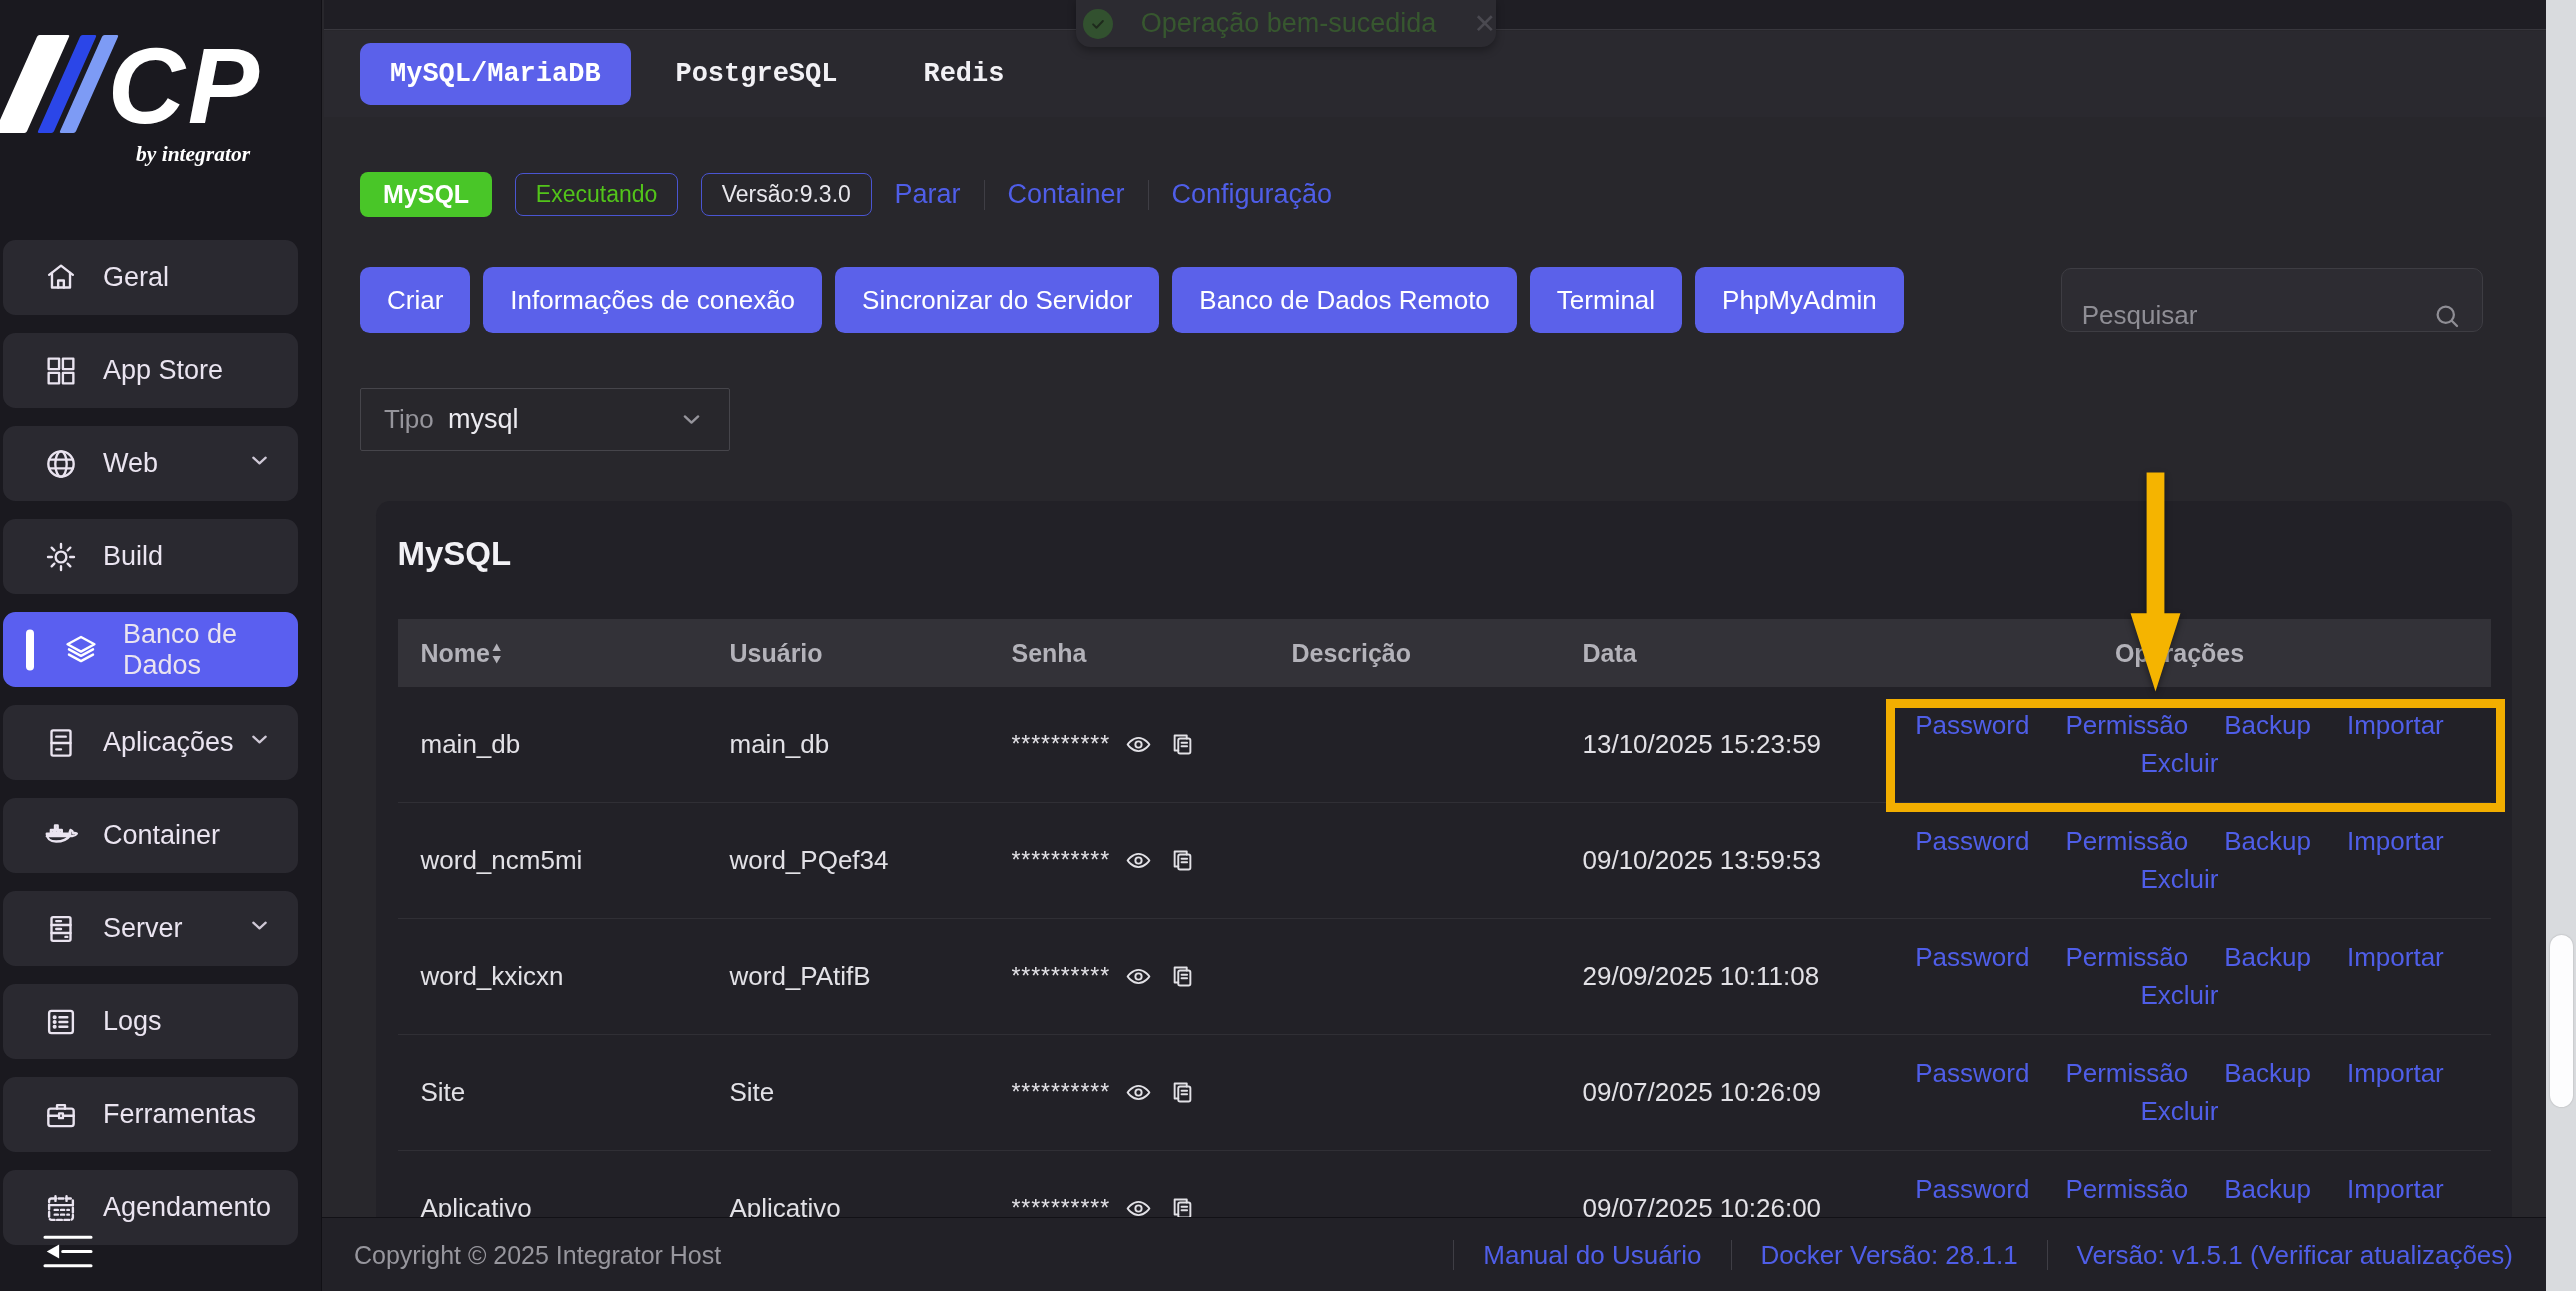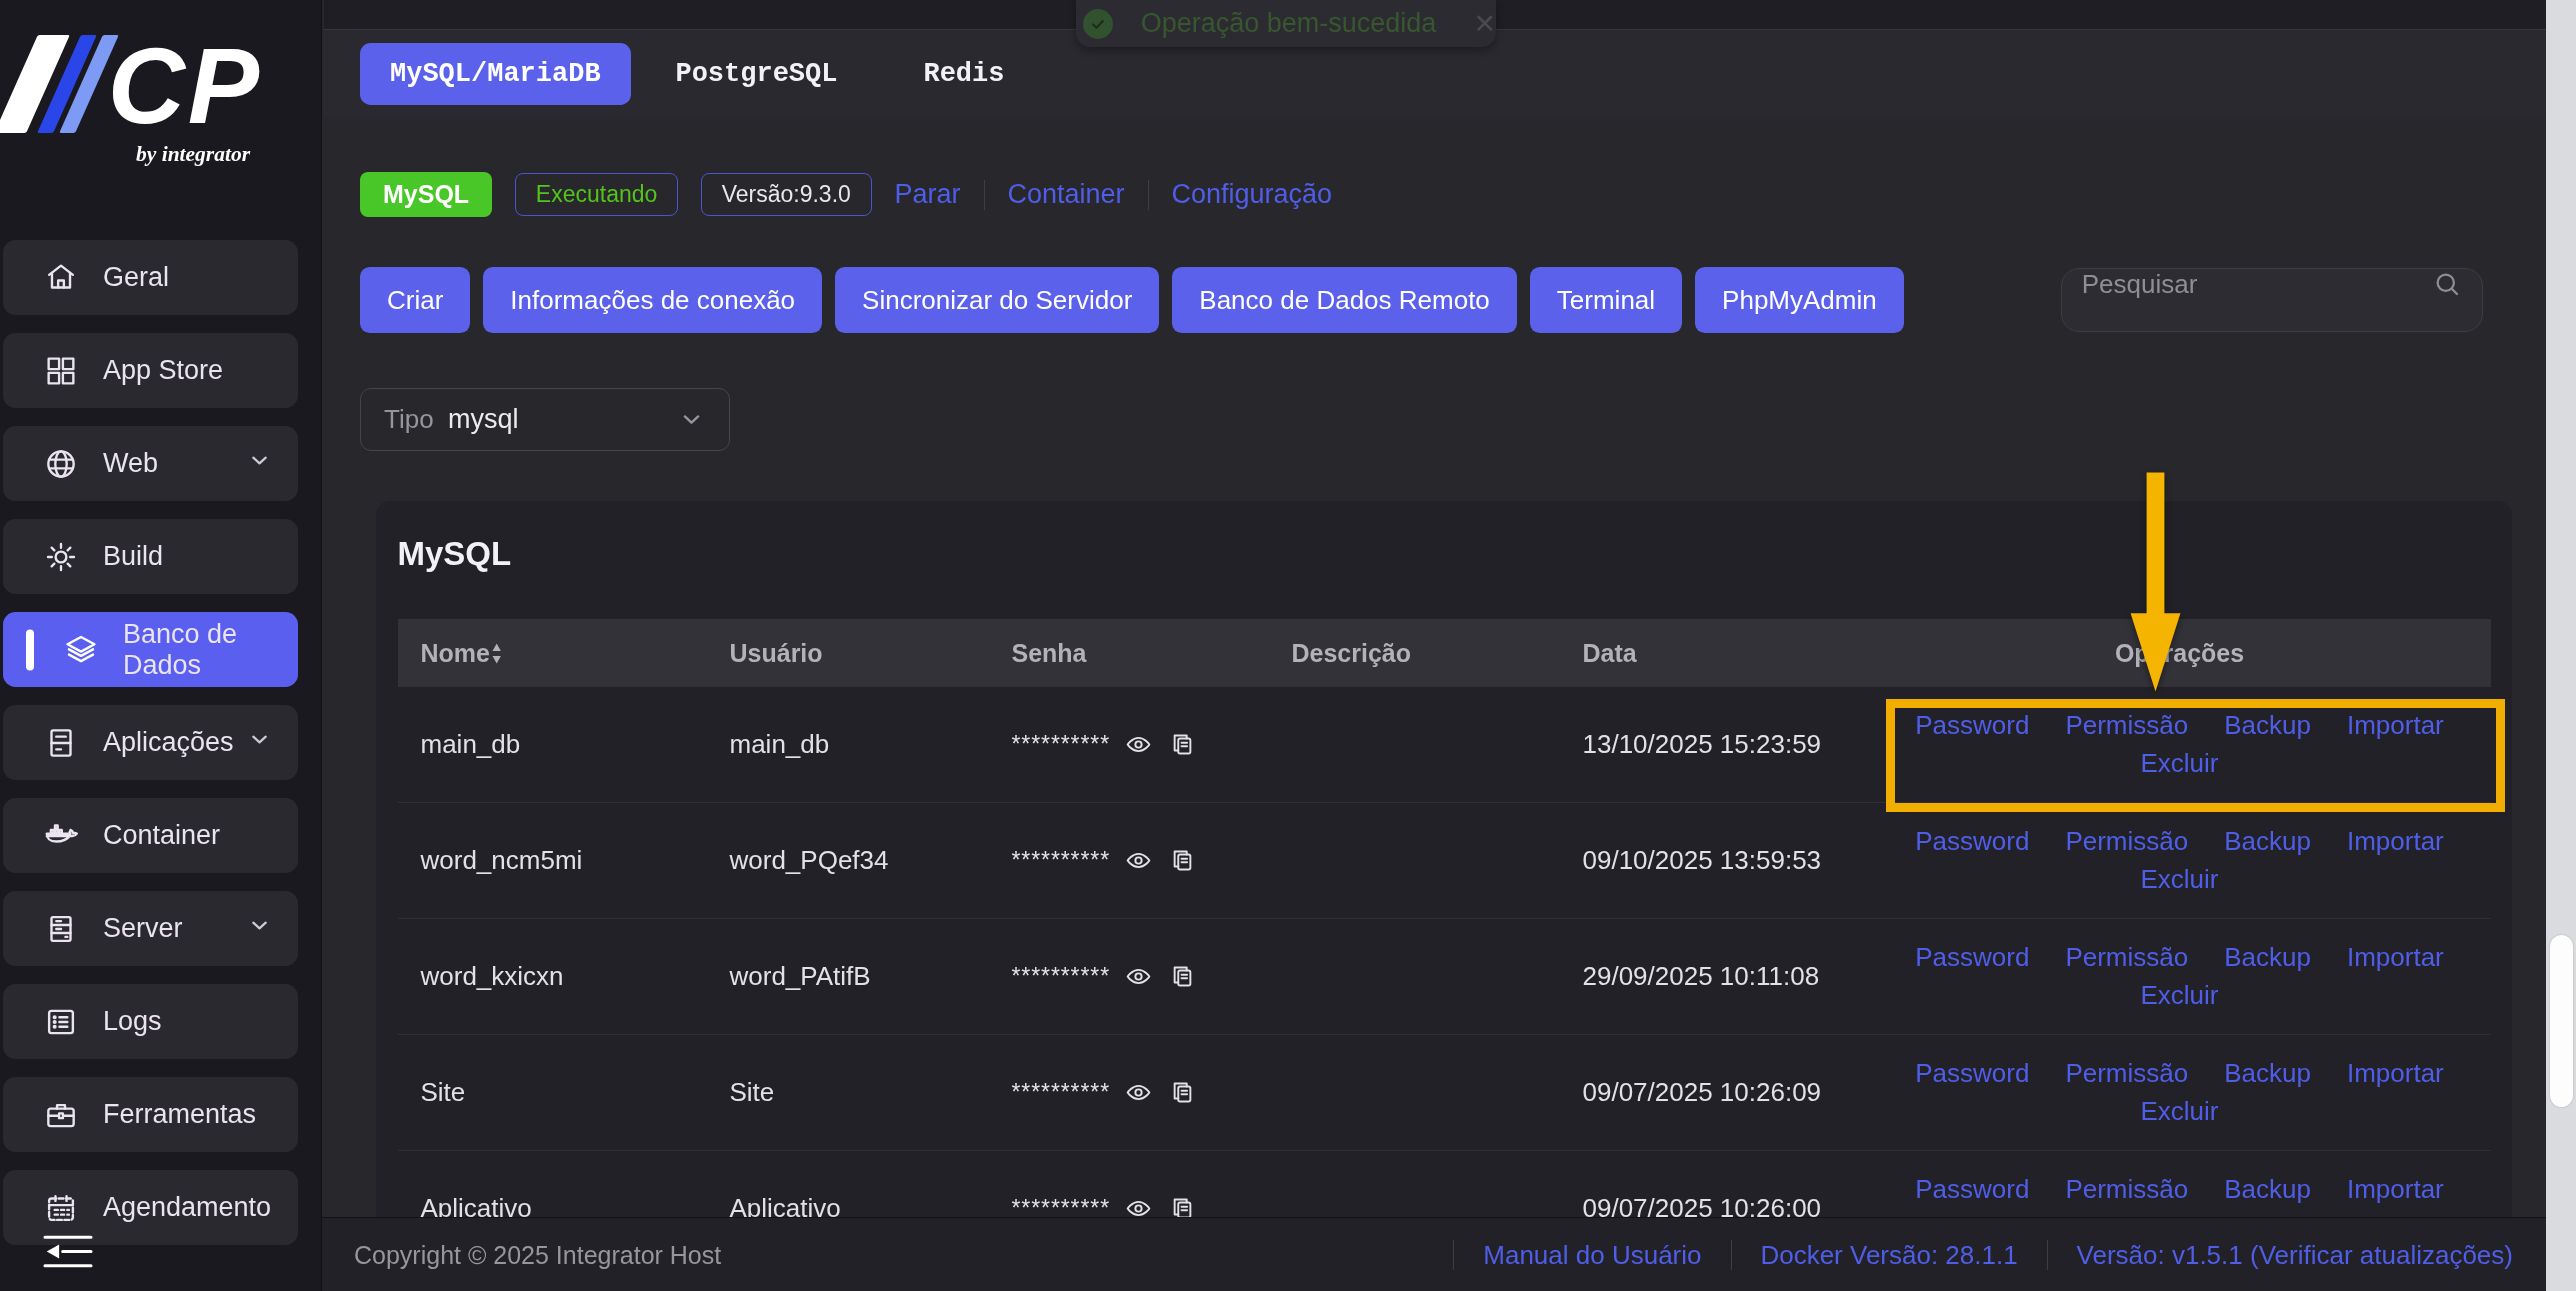--- a/index.html
+++ b/index.html
@@ -38,26 +38,26 @@
   .statusrow { position:absolute; top:172px; left:36px; display:flex; align-items:center; gap:23px; height:45px; }
   .badge-green { background:#49c628; color:#fff; font-weight:bold; font-size:25px; padding:8px 23px; border-radius:8px; }
   .badge-outline { border:1.8px solid #4a55d2; border-radius:8px; font-size:23px; padding:7.2px 19.7px; }
   .badge-outline.state { color:#52c41a; }
   .badge-outline.version { color:#e8e7ec; }
   .status-link { color:#4f5ee8; font-size:27px; cursor:pointer; }
   .vsep { width:0.9px; height:30px; background:#3f3e45; }
 
   .toolbar { position:absolute; top:267px; left:36px; right:93px; height:66px; display:flex; align-items:center; gap:13px; }
   .btn { background:#5b61ea; color:#fff; font-size:26px; border:none; border-radius:9.8px; height:66px; padding:0 27px; cursor:pointer; white-space:nowrap; font-family:inherit; }
-  .search { margin-left:auto; width:422px; height:64px; background:#2d2c32; border:0.9px solid #3e3d43; border-radius:18px; display:flex; align-items:flex-start; padding:0 19.7px; }
+  .search { margin-left:auto; width:422px; height:64px; background:#2d2c32; border:0.9px solid #3e3d43; border-radius:10px; display:flex; align-items:flex-end; padding:0 19.7px; }
   .search input { flex:1; background:transparent; border:none; outline:none; color:#e8e7ec; font-size:26px; font-family:inherit; }
   .search input::placeholder { color:#8f8e95; }
   .search svg { width:30px; height:30px; stroke:#8f8e95; stroke-width:1.8; fill:none; stroke-linecap:round; }
 
-  .filter { position:absolute; top:388px; left:36px; width:370px; height:63px; border:1.8px solid #46454b; border-radius:11px; display:flex; align-items:center; padding:4px 23px; cursor:pointer; }
+  .filter { position:absolute; top:388px; left:36px; width:370px; height:63px; border:1.8px solid #46454b; border-radius:2px; display:flex; align-items:center; padding:4px 23px; cursor:pointer; }
   .filter-label { color:#96959c; font-size:26px; }
   .filter-value { color:#ecebf0; font-size:27px; margin-left:14.3px; }
   .filter svg { width:29px; height:29px; margin-left:auto; stroke:#96959c; stroke-width:2; fill:none; stroke-linecap:round; stroke-linejoin:round; }
 
   
   .card { position:absolute; top:501px; left:52px; width:2136px; height:791px; background:#222127; border-radius:14.3px 14.3px 0 0; }
   .card-title { color:#f2f1f5; font-size:33px; font-weight:bold; padding:34px 0 0 21.5px; }
   .thead, .trow { display:grid; grid-template-columns:309px 282px 280px 291px 309px 1fr; align-items:center; }
   .thead { position:absolute; top:118px; left:21.5px; right:21.5px; height:68px; background:#333238; color:#b3b2b9; font-size:25px; font-weight:bold; }
   .thead > div, .trow > div { padding-left:23px; }

